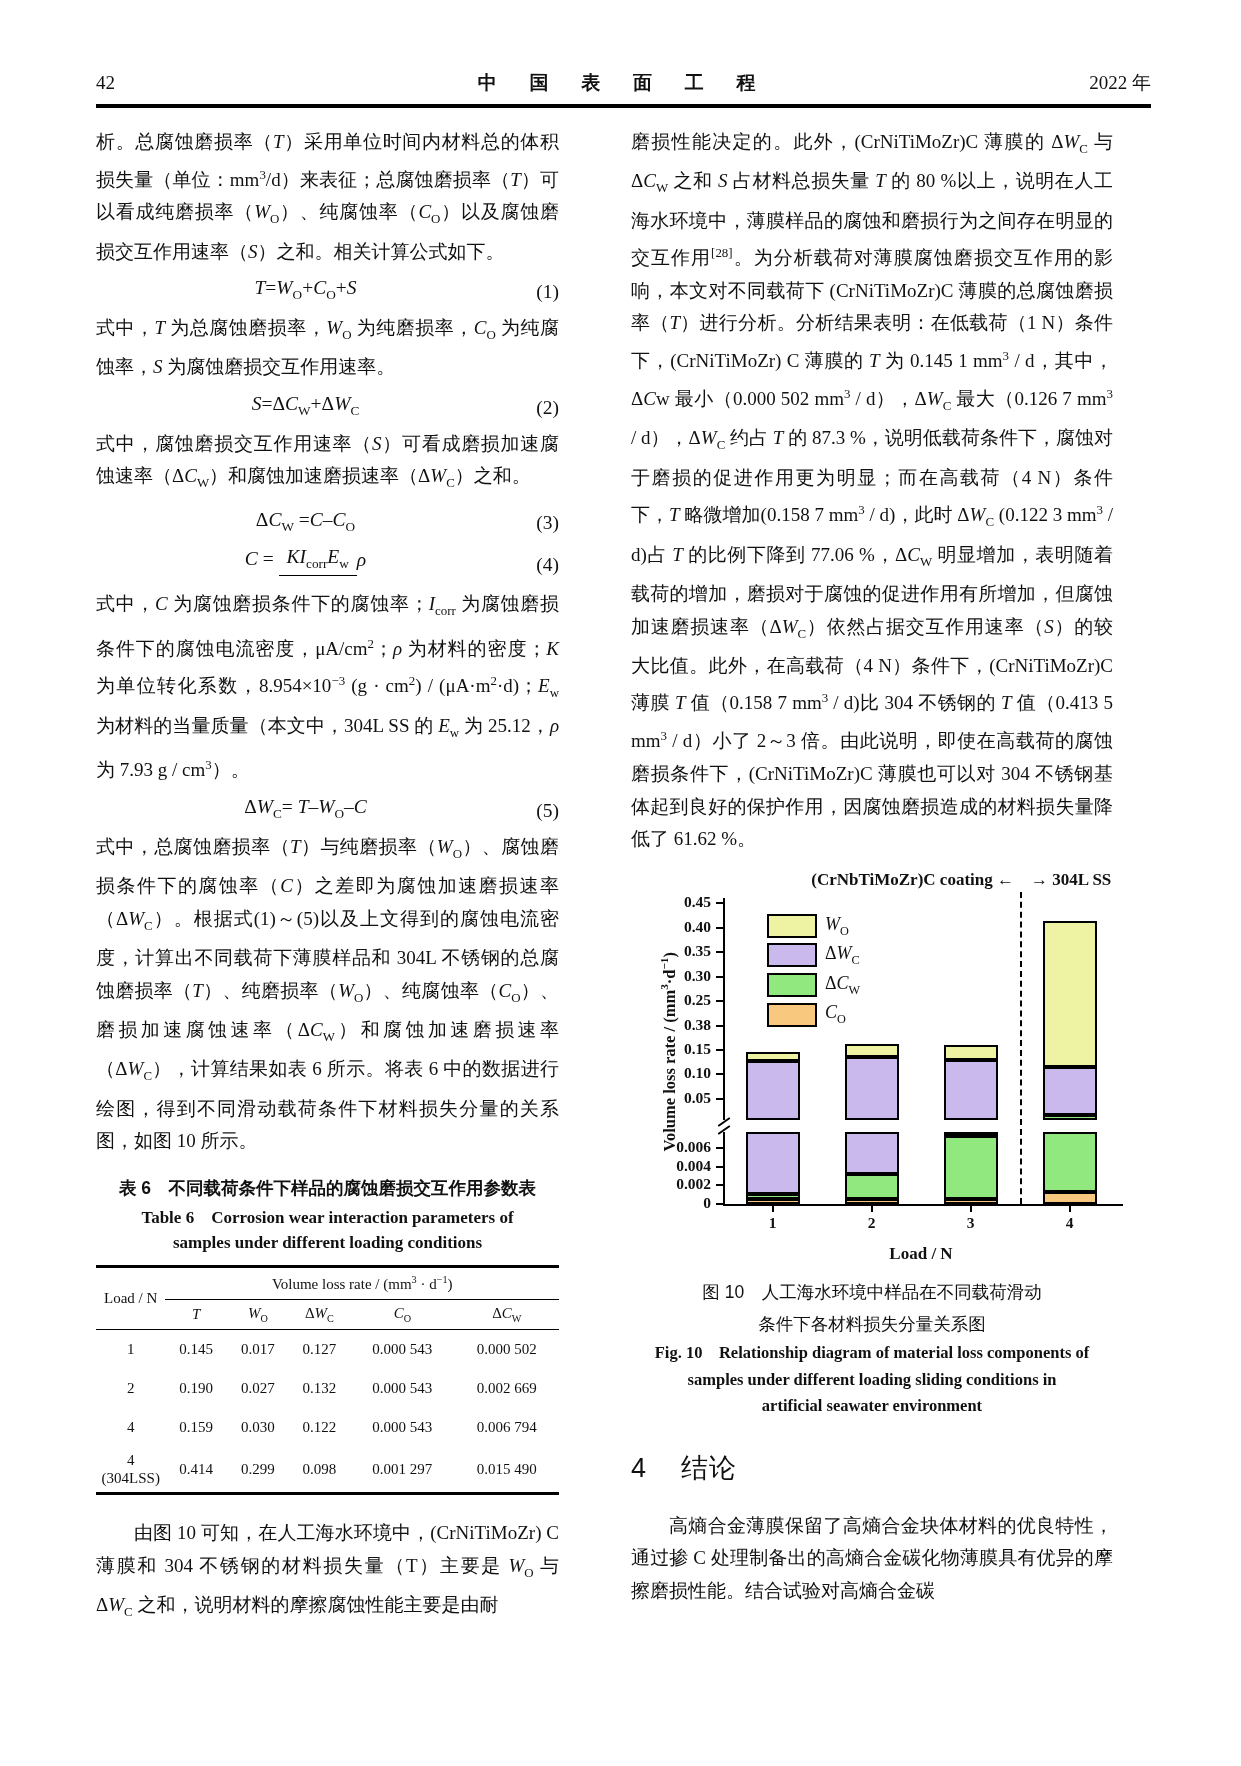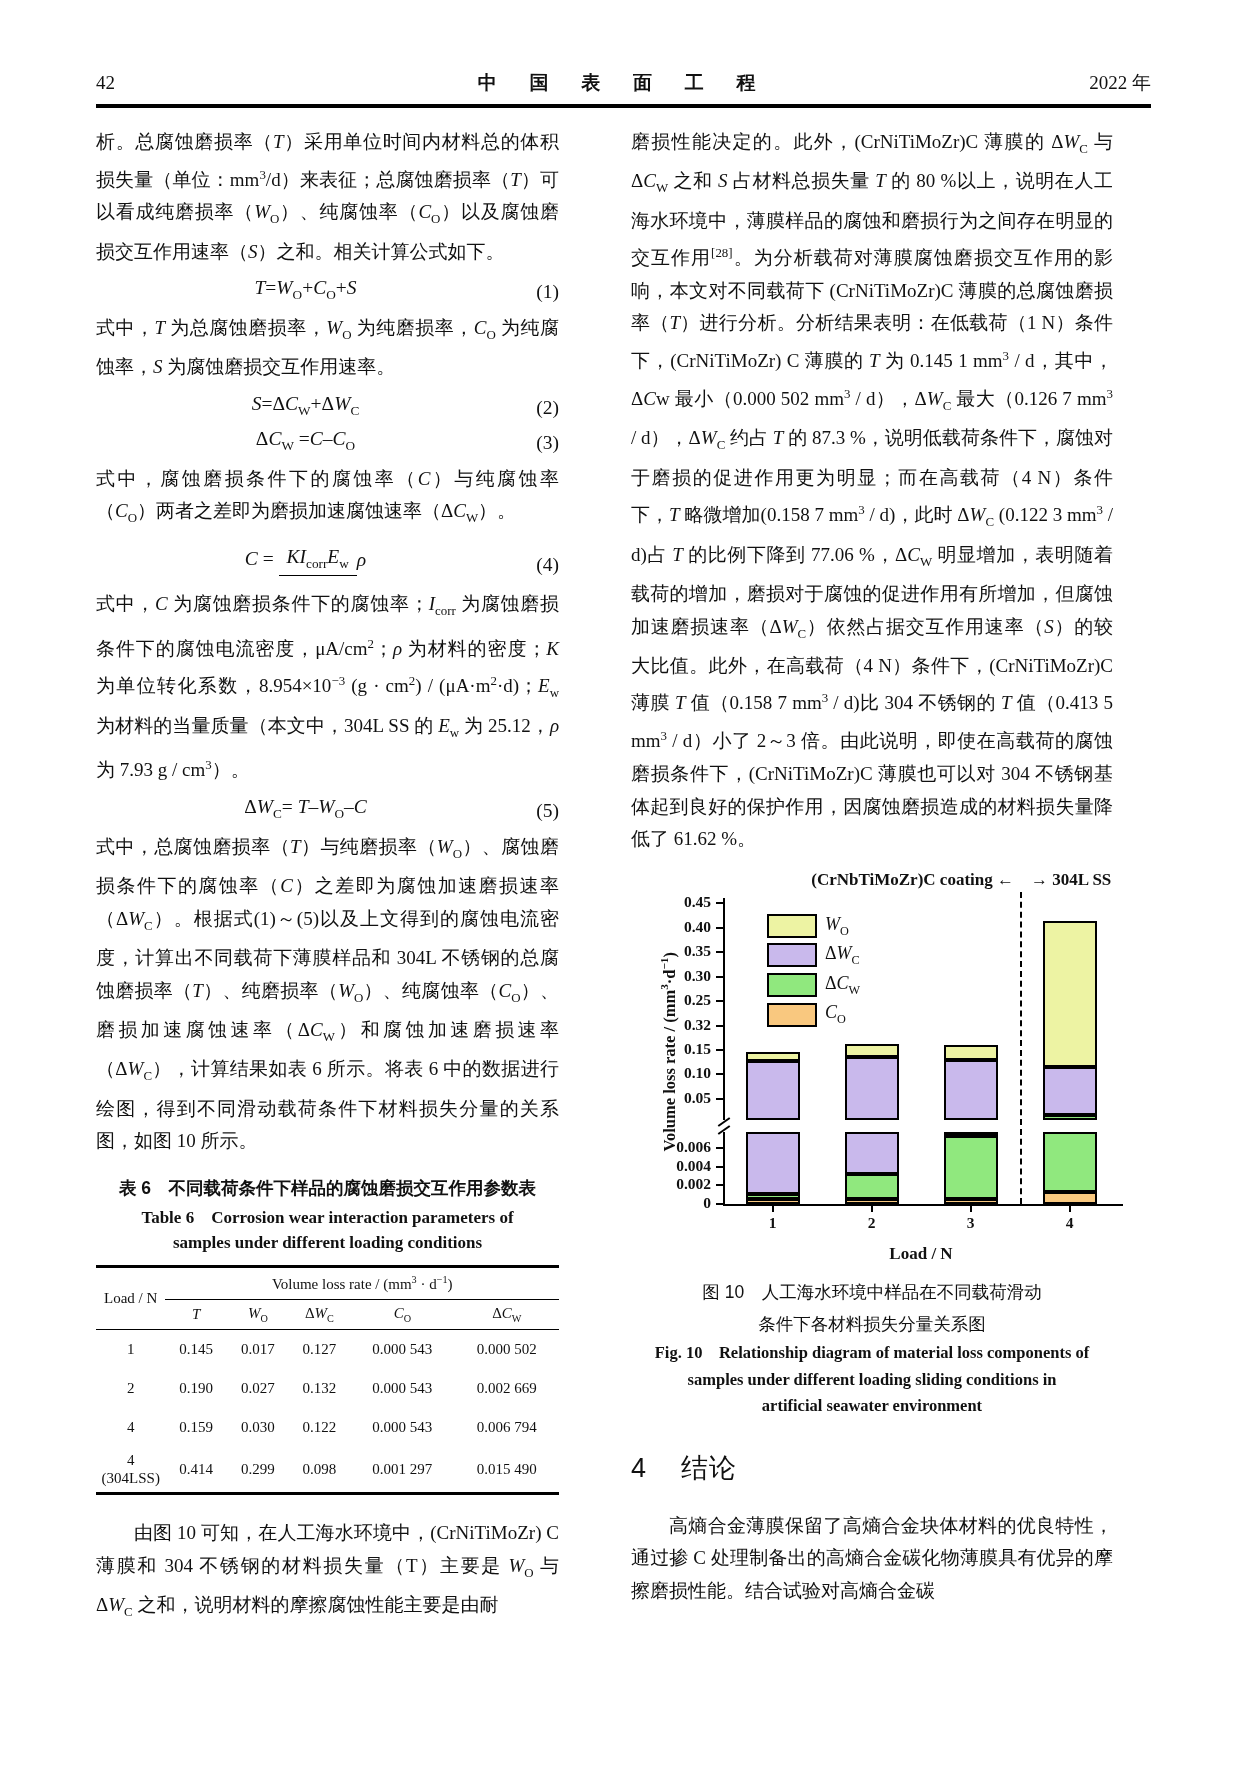--- a/index.html
+++ b/index.html
@@ -86,27 +86,27 @@
         <span class="eq-no">(1)</span>
       </div>
 
       <p class="body">式中，<i>T</i> 为总腐蚀磨损率，<i>W</i><sub>O</sub> 为纯磨损率，<i>C</i><sub>O</sub> 为纯腐蚀率，<i>S</i> 为腐蚀磨损交互作用速率。</p>
 
       <div class="eq">
         <span class="eq-body"><i>S</i>=Δ<i>C</i><sub>W</sub>+Δ<i>W</i><sub>C</sub></span>
         <span class="eq-no">(2)</span>
       </div>
 
+      <p class="body">式中，腐蚀磨损交互作用速率（<i>S</i>）可看成磨损加速腐蚀速率（Δ<i>C</i><sub>W</sub>）和腐蚀加速磨损速率（Δ<i>W</i><sub>C</sub>）之和。</p>
 
       <div class="eq">
         <span class="eq-body">Δ<i>C</i><sub>W</sub> =<i>C</i>–<i>C</i><sub>O</sub></span>
         <span class="eq-no">(3)</span>
       </div>
 
-      <p class="body">式中，腐蚀磨损条件下的腐蚀率（<i>C</i>）与纯腐蚀率（<i>C</i><sub>O</sub>）两者之差即为磨损加速腐蚀速率（Δ<i>C</i><sub>W</sub>）。</p>
 
       <div class="eq" style="margin:12px 0;">
         <span class="eq-body">
           <span><i>C</i> =</span>
           <span class="frac">
             <span class="fr-num"><i>KI</i><sub>corr</sub><i>E</i><sub>w</sub></span>
             <span class="fr-den"><i>ρ</i></span>
           </span>
         </span>
         <span class="eq-no">(4)</span>
@@ -190,21 +190,21 @@
           <div class="abs chart-ticklbl" style="left: 18px; top: 25.8653px; width: 62px; text-align: right;">0.45</div>
           <div class="abs " style="left: 85px; top: 59.3038px; width: 7px; height: 2px; background: rgb(0, 0, 0);"></div>
           <div class="abs chart-ticklbl" style="left: 18px; top: 50.3038px; width: 62px; text-align: right;">0.40</div>
           <div class="abs " style="left: 85px; top: 83.7424px; width: 7px; height: 2px; background: rgb(0, 0, 0);"></div>
           <div class="abs chart-ticklbl" style="left: 18px; top: 74.7424px; width: 62px; text-align: right;">0.35</div>
           <div class="abs " style="left: 85px; top: 108.181px; width: 7px; height: 2px; background: rgb(0, 0, 0);"></div>
           <div class="abs chart-ticklbl" style="left: 18px; top: 99.181px; width: 62px; text-align: right;">0.30</div>
           <div class="abs " style="left: 85px; top: 132.62px; width: 7px; height: 2px; background: rgb(0, 0, 0);"></div>
           <div class="abs chart-ticklbl" style="left: 18px; top: 123.62px; width: 62px; text-align: right;">0.25</div>
           <div class="abs " style="left: 85px; top: 157.058px; width: 7px; height: 2px; background: rgb(0, 0, 0);"></div>
-          <div class="abs chart-ticklbl" style="left: 18px; top: 148.058px; width: 62px; text-align: right;">0.32</div>
+          <div class="abs chart-ticklbl" style="left: 18px; top: 148.058px; width: 62px; text-align: right;">0.38</div>
           <div class="abs " style="left: 85px; top: 181.497px; width: 7px; height: 2px; background: rgb(0, 0, 0);"></div>
           <div class="abs chart-ticklbl" style="left: 18px; top: 172.497px; width: 62px; text-align: right;">0.15</div>
           <div class="abs " style="left: 85px; top: 205.935px; width: 7px; height: 2px; background: rgb(0, 0, 0);"></div>
           <div class="abs chart-ticklbl" style="left: 18px; top: 196.935px; width: 62px; text-align: right;">0.10</div>
           <div class="abs " style="left: 85px; top: 230.374px; width: 7px; height: 2px; background: rgb(0, 0, 0);"></div>
           <div class="abs chart-ticklbl" style="left: 18px; top: 221.374px; width: 62px; text-align: right;">0.05</div>
           <div class="abs " style="left: 85px; top: 279.615px; width: 7px; height: 2px; background: rgb(0, 0, 0);"></div>
           <div class="abs chart-ticklbl" style="left: 18px; top: 270.615px; width: 62px; text-align: right;">0.006</div>
           <div class="abs " style="left: 85px; top: 298.077px; width: 7px; height: 2px; background: rgb(0, 0, 0);"></div>
           <div class="abs chart-ticklbl" style="left: 18px; top: 289.077px; width: 62px; text-align: right;">0.004</div>

